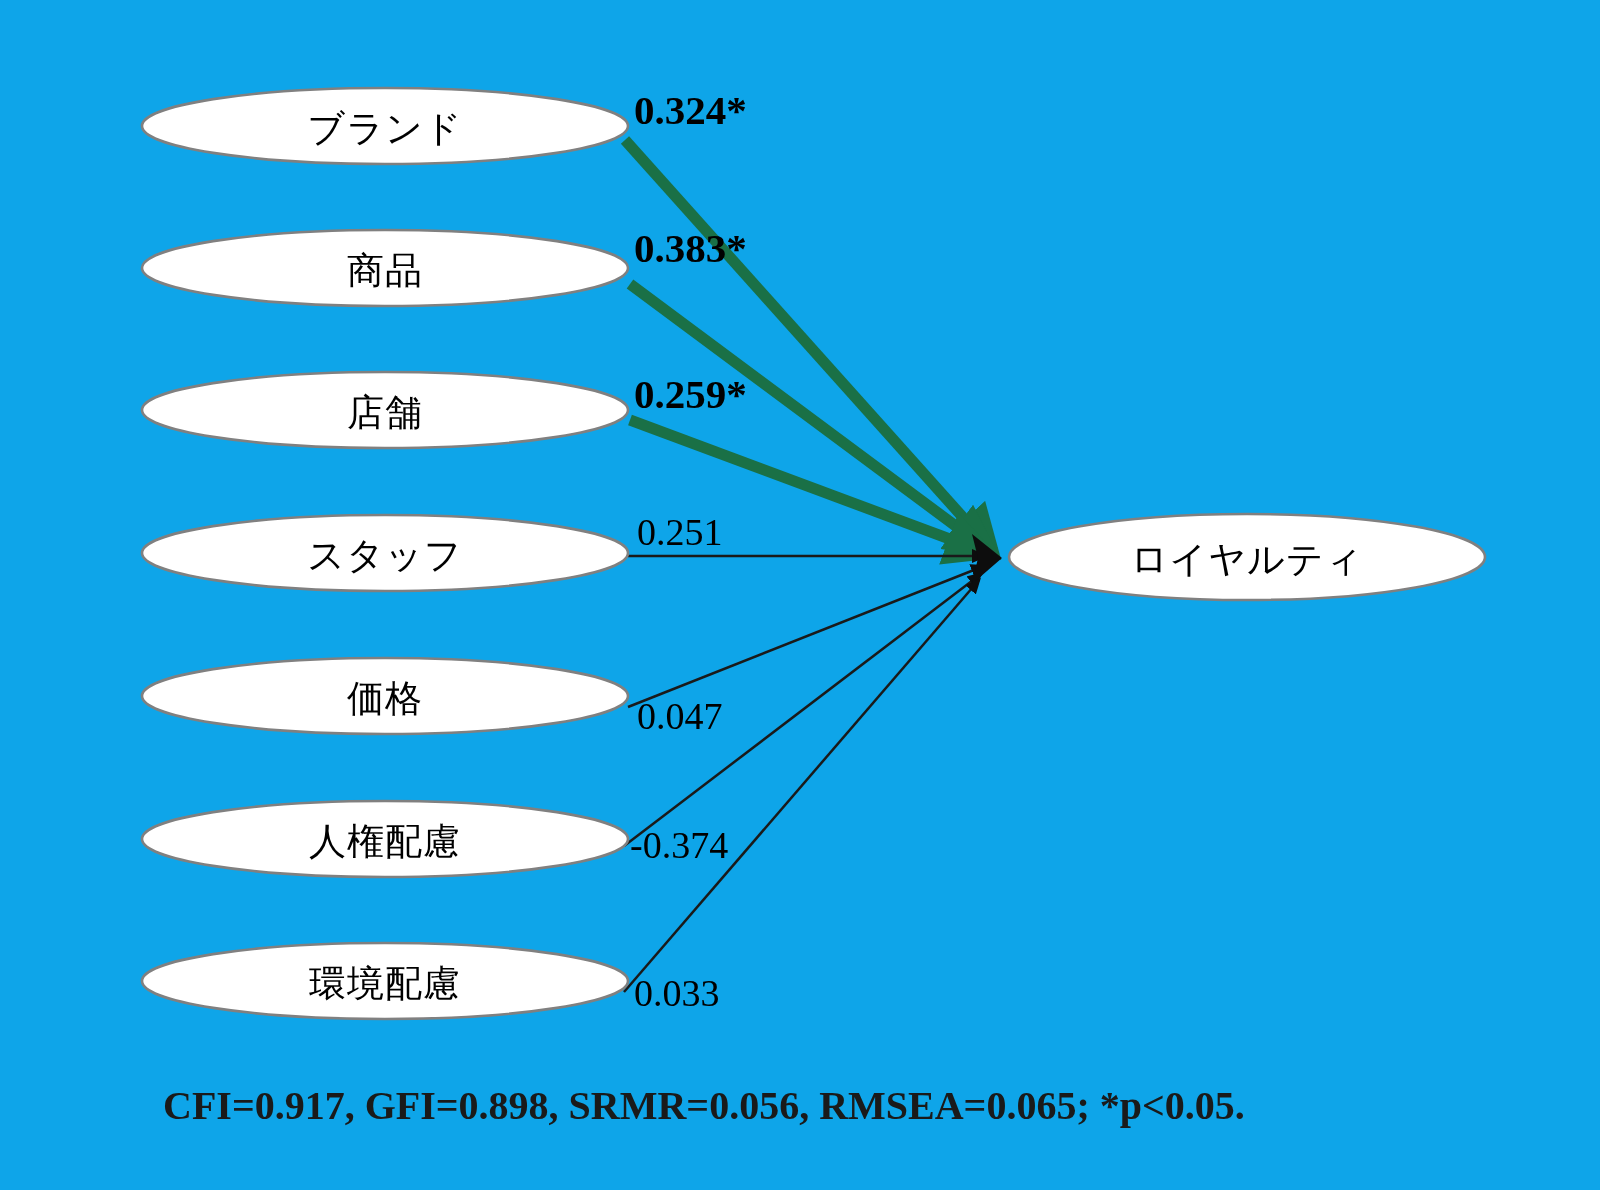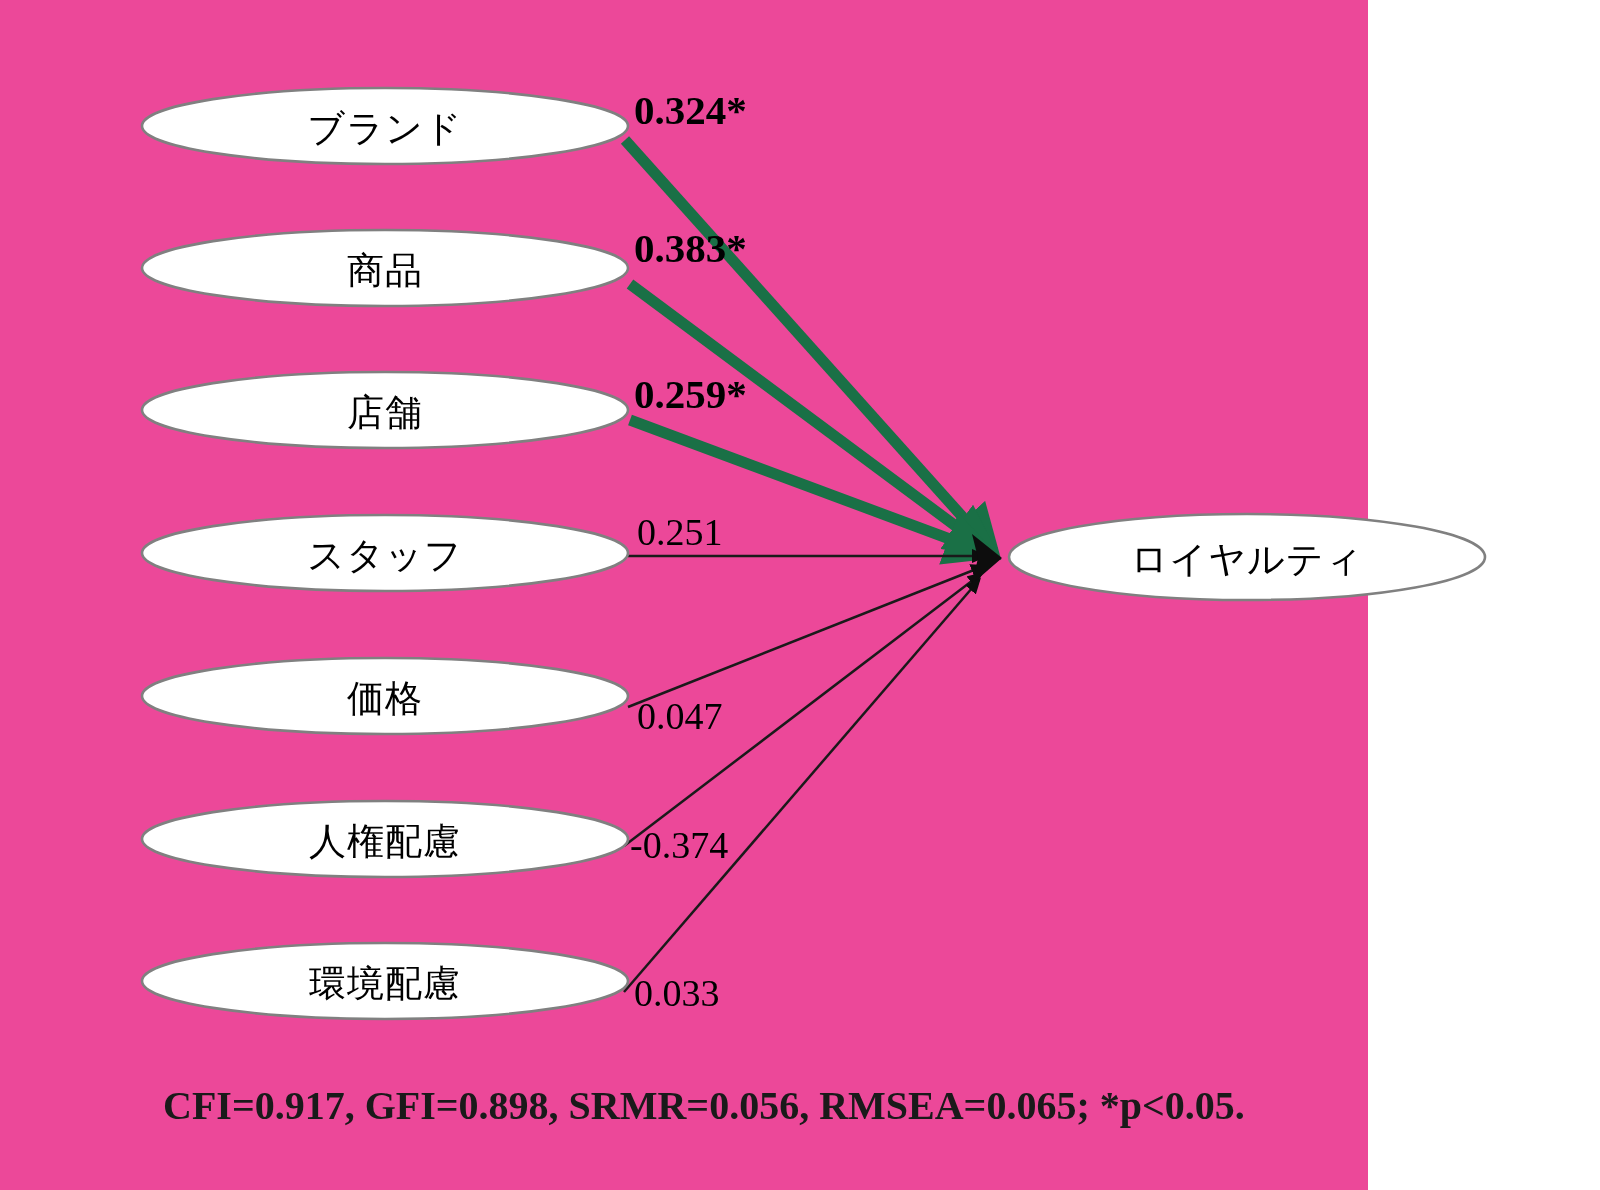--- a/index.html
+++ b/index.html
@@ -8,23 +8,23 @@
     background: #ffffff;
   }
   body {
     width: 1600px;
     height: 1190px;
     overflow: hidden;
     font-family: "Liberation Sans", sans-serif;
   }
   #diagram-root {
     position: relative;
-    width: 1368px;
+    width: 1600px;
     height: 1190px;
-    background: #ec4899;
+    background: #0ea5e9;
   }
   #path-svg {
     position: absolute;
     left: 0;
     top: 0;
     width: 1600px;
     height: 1190px;
   }
   .node-label-jp {
     font-family: "DejaVu Sans", "Liberation Sans", sans-serif;

